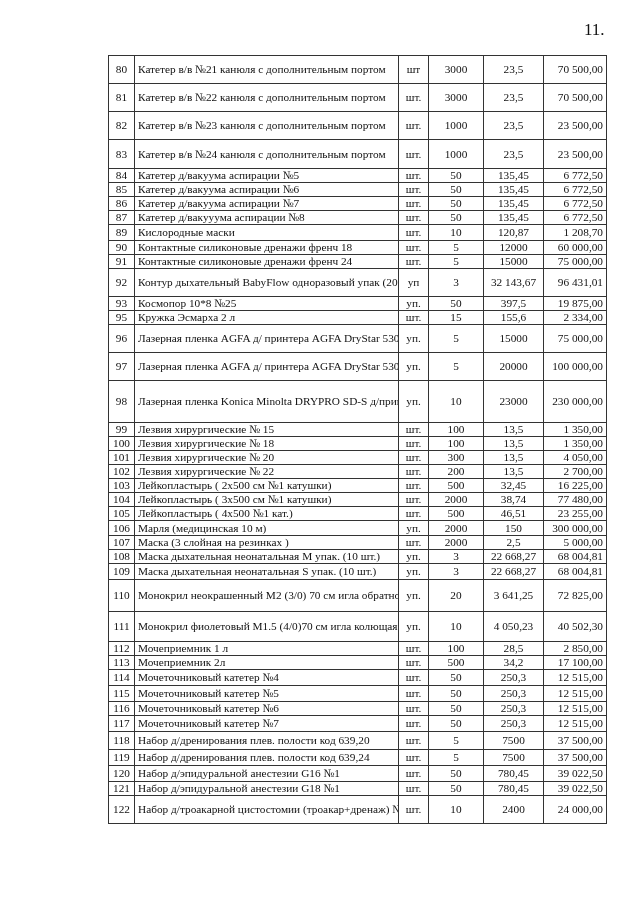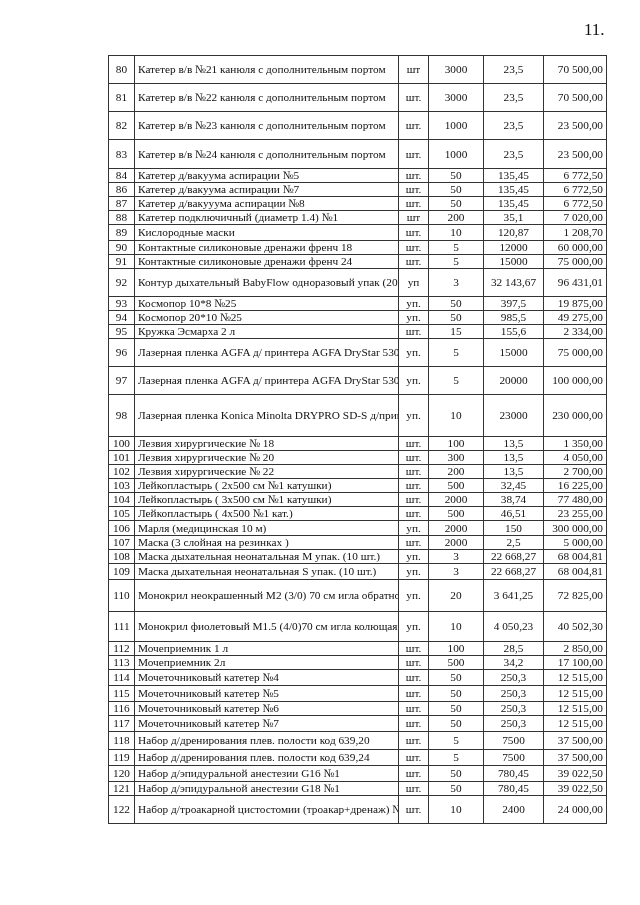--- a/index.html
+++ b/index.html
@@ -65,42 +65,42 @@
   </tr>
       <tr style="height: 14px;">
     <td class="c-num">84</td>
     <td class="c-name">Катетер д/вакуума аспирации №5</td>
     <td class="c-unit">шт.</td>
     <td class="c-qty">50</td>
     <td class="c-price">135,45</td>
     <td class="c-sum">6 772,50</td>
   </tr>
       <tr style="height: 14px;">
+    <td class="c-num">85</td>
+    <td class="c-name">Катетер д/вакуума аспирации №6</td>
+    <td class="c-unit">шт.</td>
+    <td class="c-qty">50</td>
+    <td class="c-price">135,45</td>
+    <td class="c-sum">6 772,50</td>
+  </tr>
+      <tr style="height: 14px;">
     <td class="c-num">86</td>
     <td class="c-name">Катетер д/вакуума аспирации №7</td>
     <td class="c-unit">шт.</td>
     <td class="c-qty">50</td>
     <td class="c-price">135,45</td>
     <td class="c-sum">6 772,50</td>
   </tr>
       <tr style="height: 14px;">
     <td class="c-num">87</td>
     <td class="c-name">Катетер д/вакууума аспирации №8</td>
     <td class="c-unit">шт.</td>
     <td class="c-qty">50</td>
     <td class="c-price">135,45</td>
     <td class="c-sum">6 772,50</td>
-  </tr>
-      <tr style="height: 14px;">
-    <td class="c-num">88</td>
-    <td class="c-name">Катетер подключичный (диаметр 1.4) №1</td>
-    <td class="c-unit">шт</td>
-    <td class="c-qty">200</td>
-    <td class="c-price">35,1</td>
-    <td class="c-sum">7 020,00</td>
   </tr>
       <tr style="height: 16px;">
     <td class="c-num">89</td>
     <td class="c-name">Кислородные маски</td>
     <td class="c-unit">шт.</td>
     <td class="c-qty">10</td>
     <td class="c-price">120,87</td>
     <td class="c-sum">1 208,70</td>
   </tr>
       <tr style="height: 14px;">
@@ -129,28 +129,20 @@
   </tr>
       <tr style="height: 14px;">
     <td class="c-num">93</td>
     <td class="c-name">Космопор 10*8 №25</td>
     <td class="c-unit">уп.</td>
     <td class="c-qty">50</td>
     <td class="c-price">397,5</td>
     <td class="c-sum">19 875,00</td>
   </tr>
       <tr style="height: 14px;">
-    <td class="c-num">94</td>
-    <td class="c-name">Космопор 20*10 №25</td>
-    <td class="c-unit">уп.</td>
-    <td class="c-qty">50</td>
-    <td class="c-price">985,5</td>
-    <td class="c-sum">49 275,00</td>
-  </tr>
-      <tr style="height: 14px;">
     <td class="c-num">95</td>
     <td class="c-name">Кружка Эсмарха 2 л</td>
     <td class="c-unit">шт.</td>
     <td class="c-qty">15</td>
     <td class="c-price">155,6</td>
     <td class="c-sum">2 334,00</td>
   </tr>
       <tr style="height: 28px;">
     <td class="c-num">96</td>
     <td class="c-name">Лазерная пленка AGFA д/ принтера AGFA DryStar 5302 24x30 № 100</td>
@@ -167,20 +159,28 @@
     <td class="c-price">20000</td>
     <td class="c-sum">100 000,00</td>
   </tr>
       <tr style="height: 42px;">
     <td class="c-num">98</td>
     <td class="c-name">Лазерная пленка Konica Minolta DRYPRO SD-S д/принтера Konica Minolta 35,5x43,1 № 125 листов</td>
     <td class="c-unit">уп.</td>
     <td class="c-qty">10</td>
     <td class="c-price">23000</td>
     <td class="c-sum">230 000,00</td>
+  </tr>
+      <tr style="height: 14px;">
+    <td class="c-num">99</td>
+    <td class="c-name">Лезвия хирургические № 15</td>
+    <td class="c-unit">шт.</td>
+    <td class="c-qty">100</td>
+    <td class="c-price">13,5</td>
+    <td class="c-sum">1 350,00</td>
   </tr>
       <tr style="height: 14px;">
     <td class="c-num">100</td>
     <td class="c-name">Лезвия хирургические № 18</td>
     <td class="c-unit">шт.</td>
     <td class="c-qty">100</td>
     <td class="c-price">13,5</td>
     <td class="c-sum">1 350,00</td>
   </tr>
       <tr style="height: 14px;">

